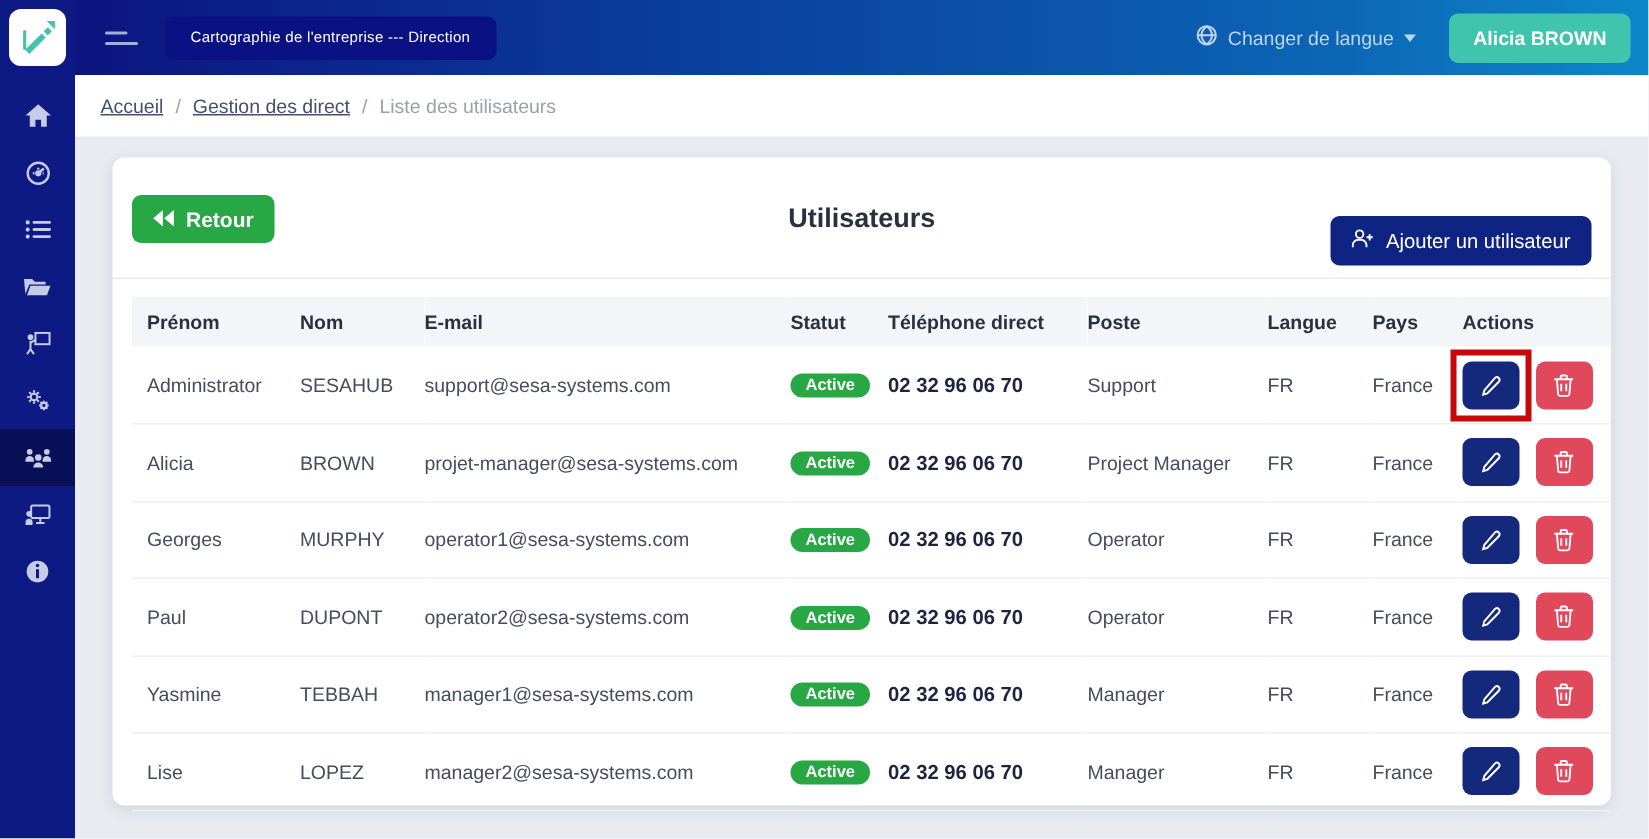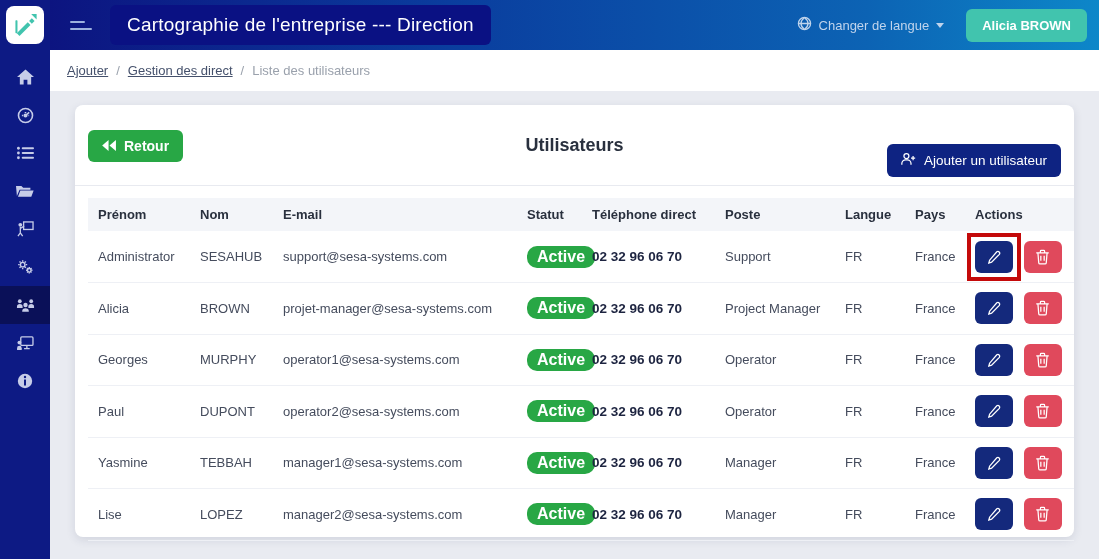--- a/index.html
+++ b/index.html
@@ -33,21 +33,21 @@
   .side-item.active{background:var(--sidebar-active);}
   .side-item svg{display:block;}
 
   
   .navbar{position:absolute;left:50px;right:0;top:0;height:50px;
     background:linear-gradient(90deg,var(--nav-grad-left) 0%,var(--nav-grad-mid) 38%,#0c63b4 78%,var(--nav-grad-right) 100%);
     display:flex;align-items:center;z-index:4;}
   .hamburger{margin-left:20px;display:flex;flex-direction:column;gap:5px;cursor:pointer;}
   .hamburger .bar1{width:15px;height:2px;background:#9db1de;border-radius:1px;}
   .hamburger .bar2{width:22px;height:2px;background:#9db1de;border-radius:1px;}
-  .nav-title{margin-left:18px;background:var(--pill-bg);color:#fff;font-size:19px;
+  .nav-title{margin-left:18px;background:var(--pill-bg);color:#fff;font-size:10px;
     padding:9px 17px;border-radius:6px;letter-spacing:.2px;}
   .nav-right{margin-left:auto;display:flex;align-items:center;gap:22px;padding-right:12px;}
   .lang{display:flex;align-items:center;gap:7px;color:#c0d4ec;font-size:13px;cursor:pointer;}
   .caret{width:0;height:0;border-left:4px solid transparent;border-right:4px solid transparent;border-top:5px solid #c0d4ec;margin-top:1px;}
   .user-btn{background:var(--teal);color:#fff;font-weight:bold;font-size:13px;border:none;
     padding:9px 16px;border-radius:6px;cursor:pointer;}
 
   
   .crumb-strip{position:absolute;left:50px;right:0;top:50px;height:41px;background:#fff;
     display:flex;align-items:center;padding-left:17px;z-index:3;}
@@ -69,21 +69,21 @@
     color:#fff;border:none;border-radius:6px;padding:8px 14px;font-size:13.5px;cursor:pointer;margin-top:30px;}
 
   .table-wrap{margin:12px 13px 0;}
   table{width:100%;border-collapse:collapse;table-layout:fixed;}
   th{background:var(--thead-bg);height:33px;text-align:left;font-size:13px;font-weight:bold;
     color:var(--text-dark);padding:0;}
   th:first-child,td:first-child{padding-left:10px;}
   td{height:51.5px;border-bottom:1px solid var(--row-border);font-size:13px;color:var(--text-body);
     padding:0;vertical-align:middle;}
   td.phone{font-weight:bold;color:#1d2440;font-size:13.5px;margin-left:32px;}
-  .badge{display:inline-block;background:var(--green);color:#fff;font-size:16px;font-weight:bold;
+  .badge{display:inline-block;background:var(--green);color:#fff;font-size:11px;font-weight:bold;
     padding:2px 10px;border-radius:10px;}
   .actions-cell{white-space:nowrap;}
   .action-wrap{position:relative;display:inline-flex;vertical-align:middle;}
   .btn-edit,.btn-delete{width:38px;height:32px;border:none;border-radius:6px;display:inline-flex;
     align-items:center;justify-content:center;cursor:pointer;vertical-align:middle;}
   .btn-edit{background:#14297c;}
   .btn-delete{background:var(--red-btn);margin-left:7px;}
   .red-box{position:absolute;left:-8px;top:-8px;right:-8px;bottom:-8px;border:4px solid var(--highlight-red);pointer-events:none;}
 </style>
 </head>
@@ -209,21 +209,21 @@
         </span>
         <span>Changer de langue</span>
         <span class="caret"></span>
       </div>
       <button class="user-btn">Alicia BROWN</button>
     </div>
   </div>
 
   <div class="crumb-strip">
     <div class="crumb" id="breadcrumb">
-        <a>Ajouter</a>
+        <a>Accueil</a>
         <span class="sep">/</span>
         <a>Gestion des direct</a>
         <span class="sep">/</span>
         <span class="current">Liste des utilisateurs</span>
       </div>
   </div>
 
   <div class="content">
     <div class="card">
       <div class="card-header">

